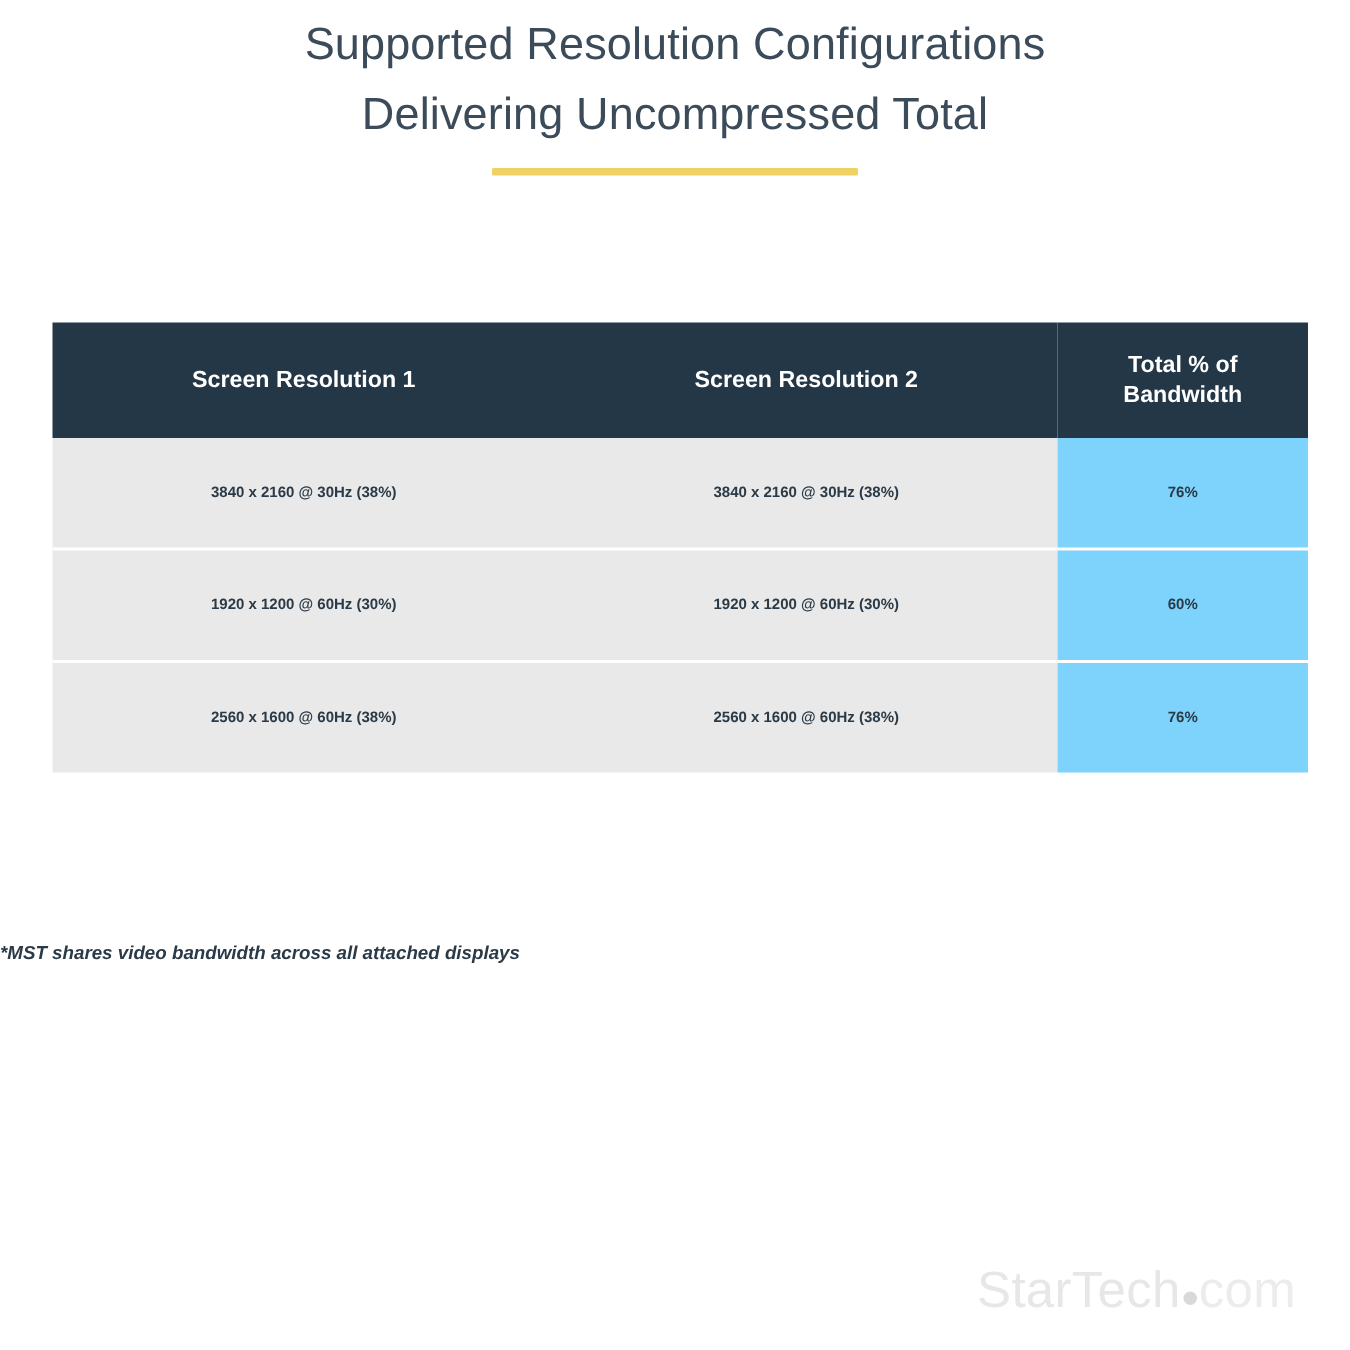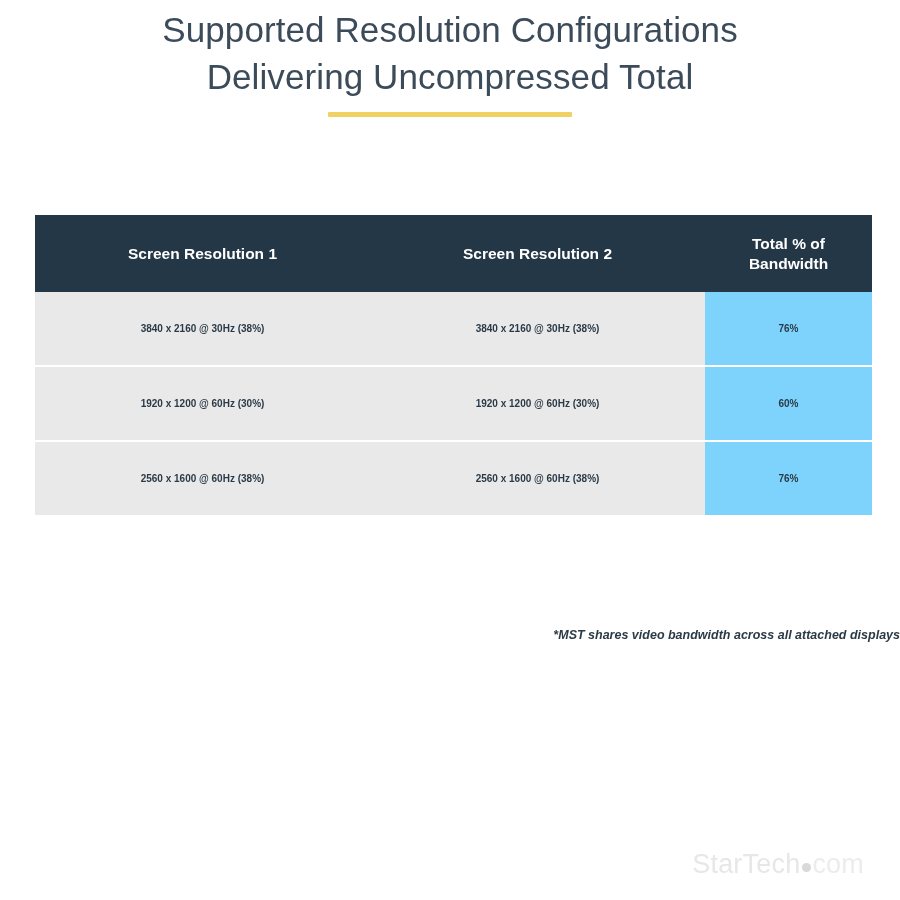--- a/index.html
+++ b/index.html
@@ -22,21 +22,21 @@
     position: relative;
     box-sizing: border-box;
   }
 
   
   .title-block {
     padding-top: 6px;
     text-align: center;
   }
   .title-line {
-    font-size: 35px;
+    font-size: 30px;
     line-height: 47px;
     font-weight: 400;
     color: #3c4b5a;
     letter-spacing: 0.1px;
   }
   .title-rule {
     width: 244px;
     height: 5px;
     background: #f0d264;
     margin: 12px auto 0 auto;
@@ -96,36 +96,36 @@
   table.res-table td.col2 {
     width: 323px;
   }
 
   
   .footnote {
     position: absolute;
     top: 628px;
     left: 0;
     width: 900px;
-    text-align: right;
+    text-align: left;
     font-size: 12.5px;
     font-style: italic;
     font-weight: bold;
     color: #2b3a47;
   }
 
   
   .watermark {
     position: absolute;
     right: 36px;
     bottom: 20px;
     display: flex;
     align-items: baseline;
     color: #ececec;
-    font-size: 27px;
+    font-size: 34px;
     letter-spacing: 0.2px;
     user-select: none;
   }
   .watermark .wm-star { color: #e7e7e7; }
   .watermark .wm-dot {
     display: inline-block;
     width: 9px;
     height: 9px;
     border-radius: 50%;
     background: #d9d9d9;

